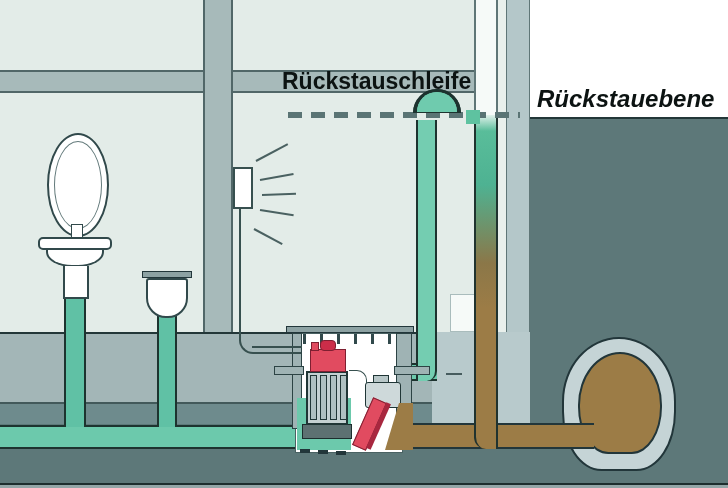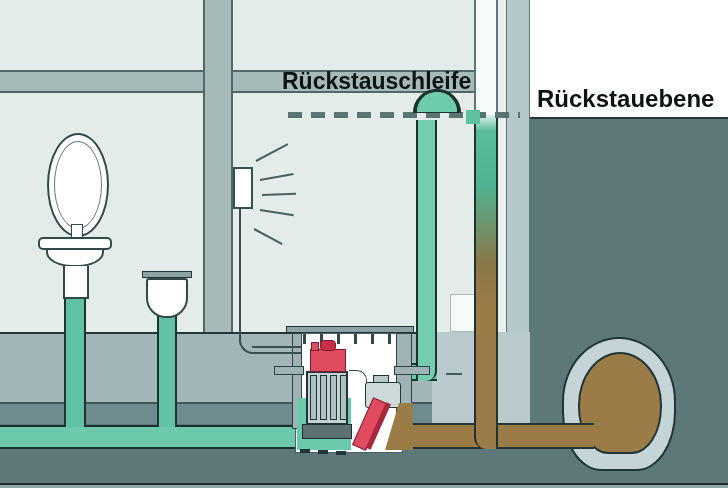--- a/index.html
+++ b/index.html
@@ -119,21 +119,21 @@
   .ray{height:2px;background:#4a6161;transform-origin:left center;}
   .cable-vert{left:239px;top:209px;width:2px;height:130px;background:#37504f;}
   .cable-elbow{left:239px;top:332px;width:62px;height:22px;background:transparent;
                border-left:2px solid #37504f;border-bottom:2px solid #37504f;border-bottom-left-radius:14px;}
   .cable-line2{left:252px;top:346px;width:50px;height:2px;background:#37504f;}
   .found-tick{left:446px;top:373px;width:16px;height:2px;background:#465c5e;}
 
   
   .label{color:#0c1312;font-weight:bold;white-space:nowrap;}
   .label-loop{left:282px;top:69px;font-size:23px;line-height:24px;}
-  .label-level{left:537px;top:86px;font-size:24px;line-height:26px;}
+  .label-level{left:537px;top:86px;font-size:24px;line-height:26px;font-style:italic;}
 </style>
 </head>
 <body>
 
 <div id="stage">
 
   <div class="room-interior"></div>
   <div class="ceiling-slab"></div>
   <div class="interior-wall"></div>
   <div class="duct-white"></div>

